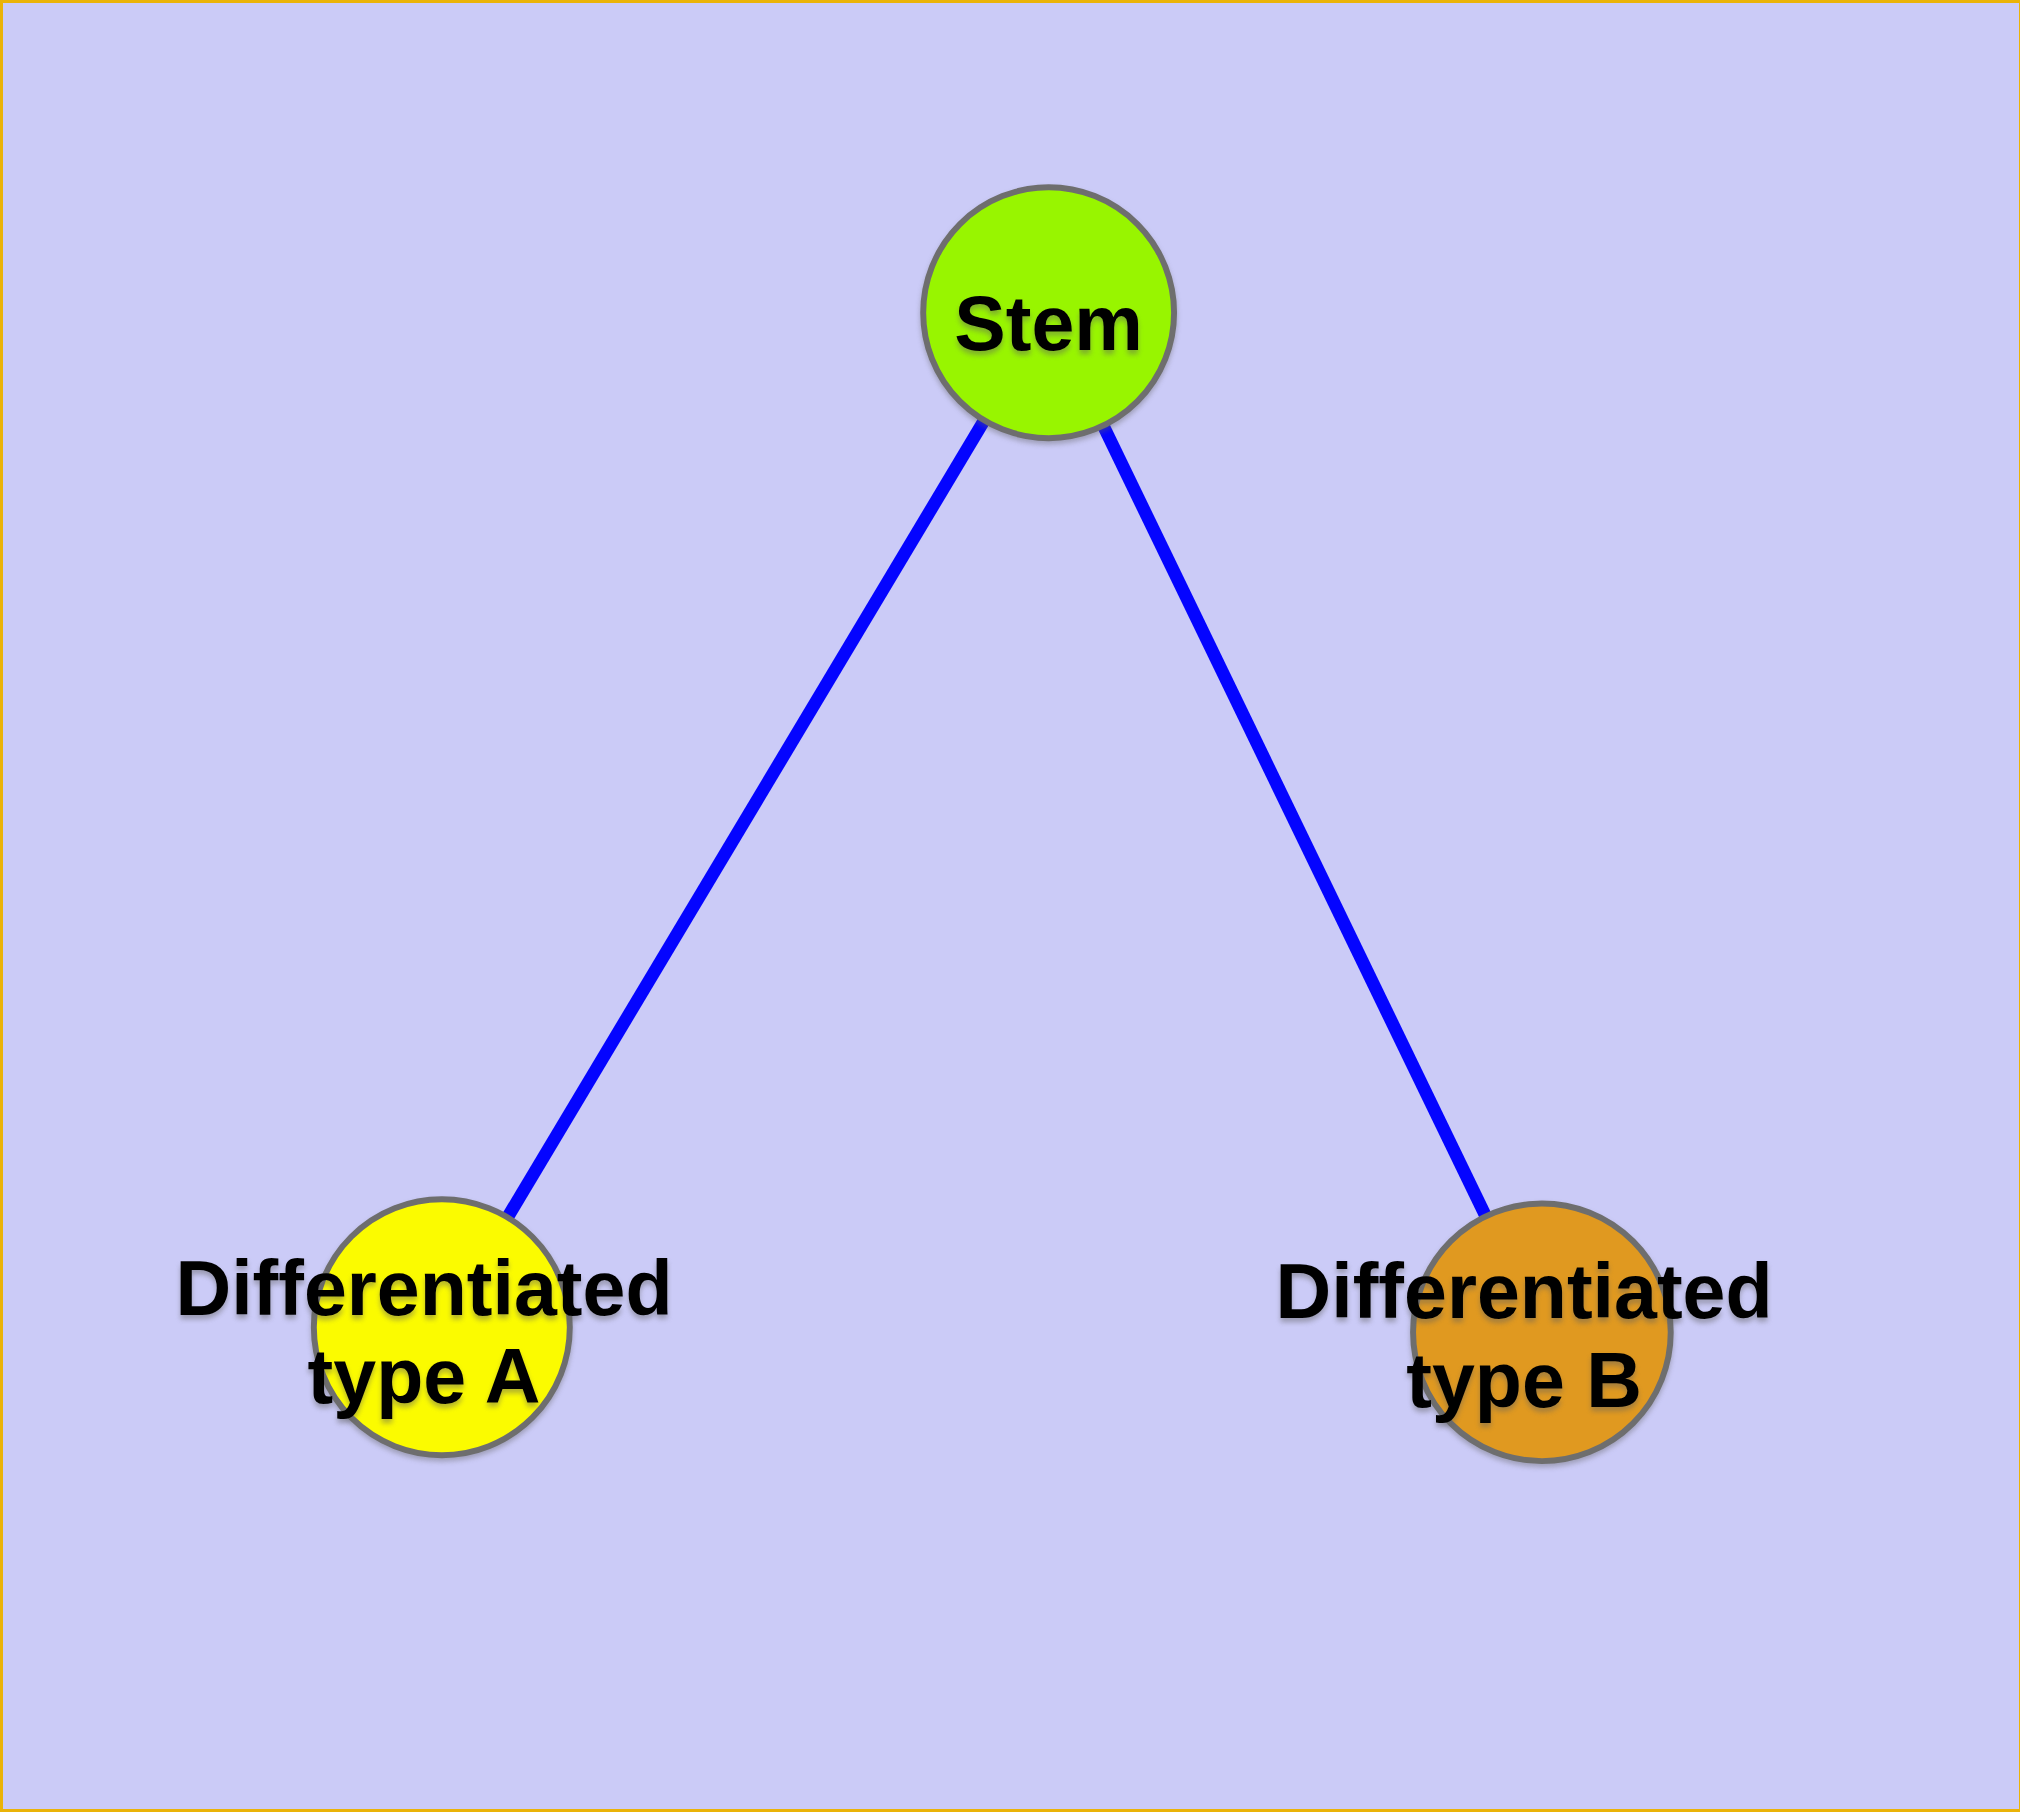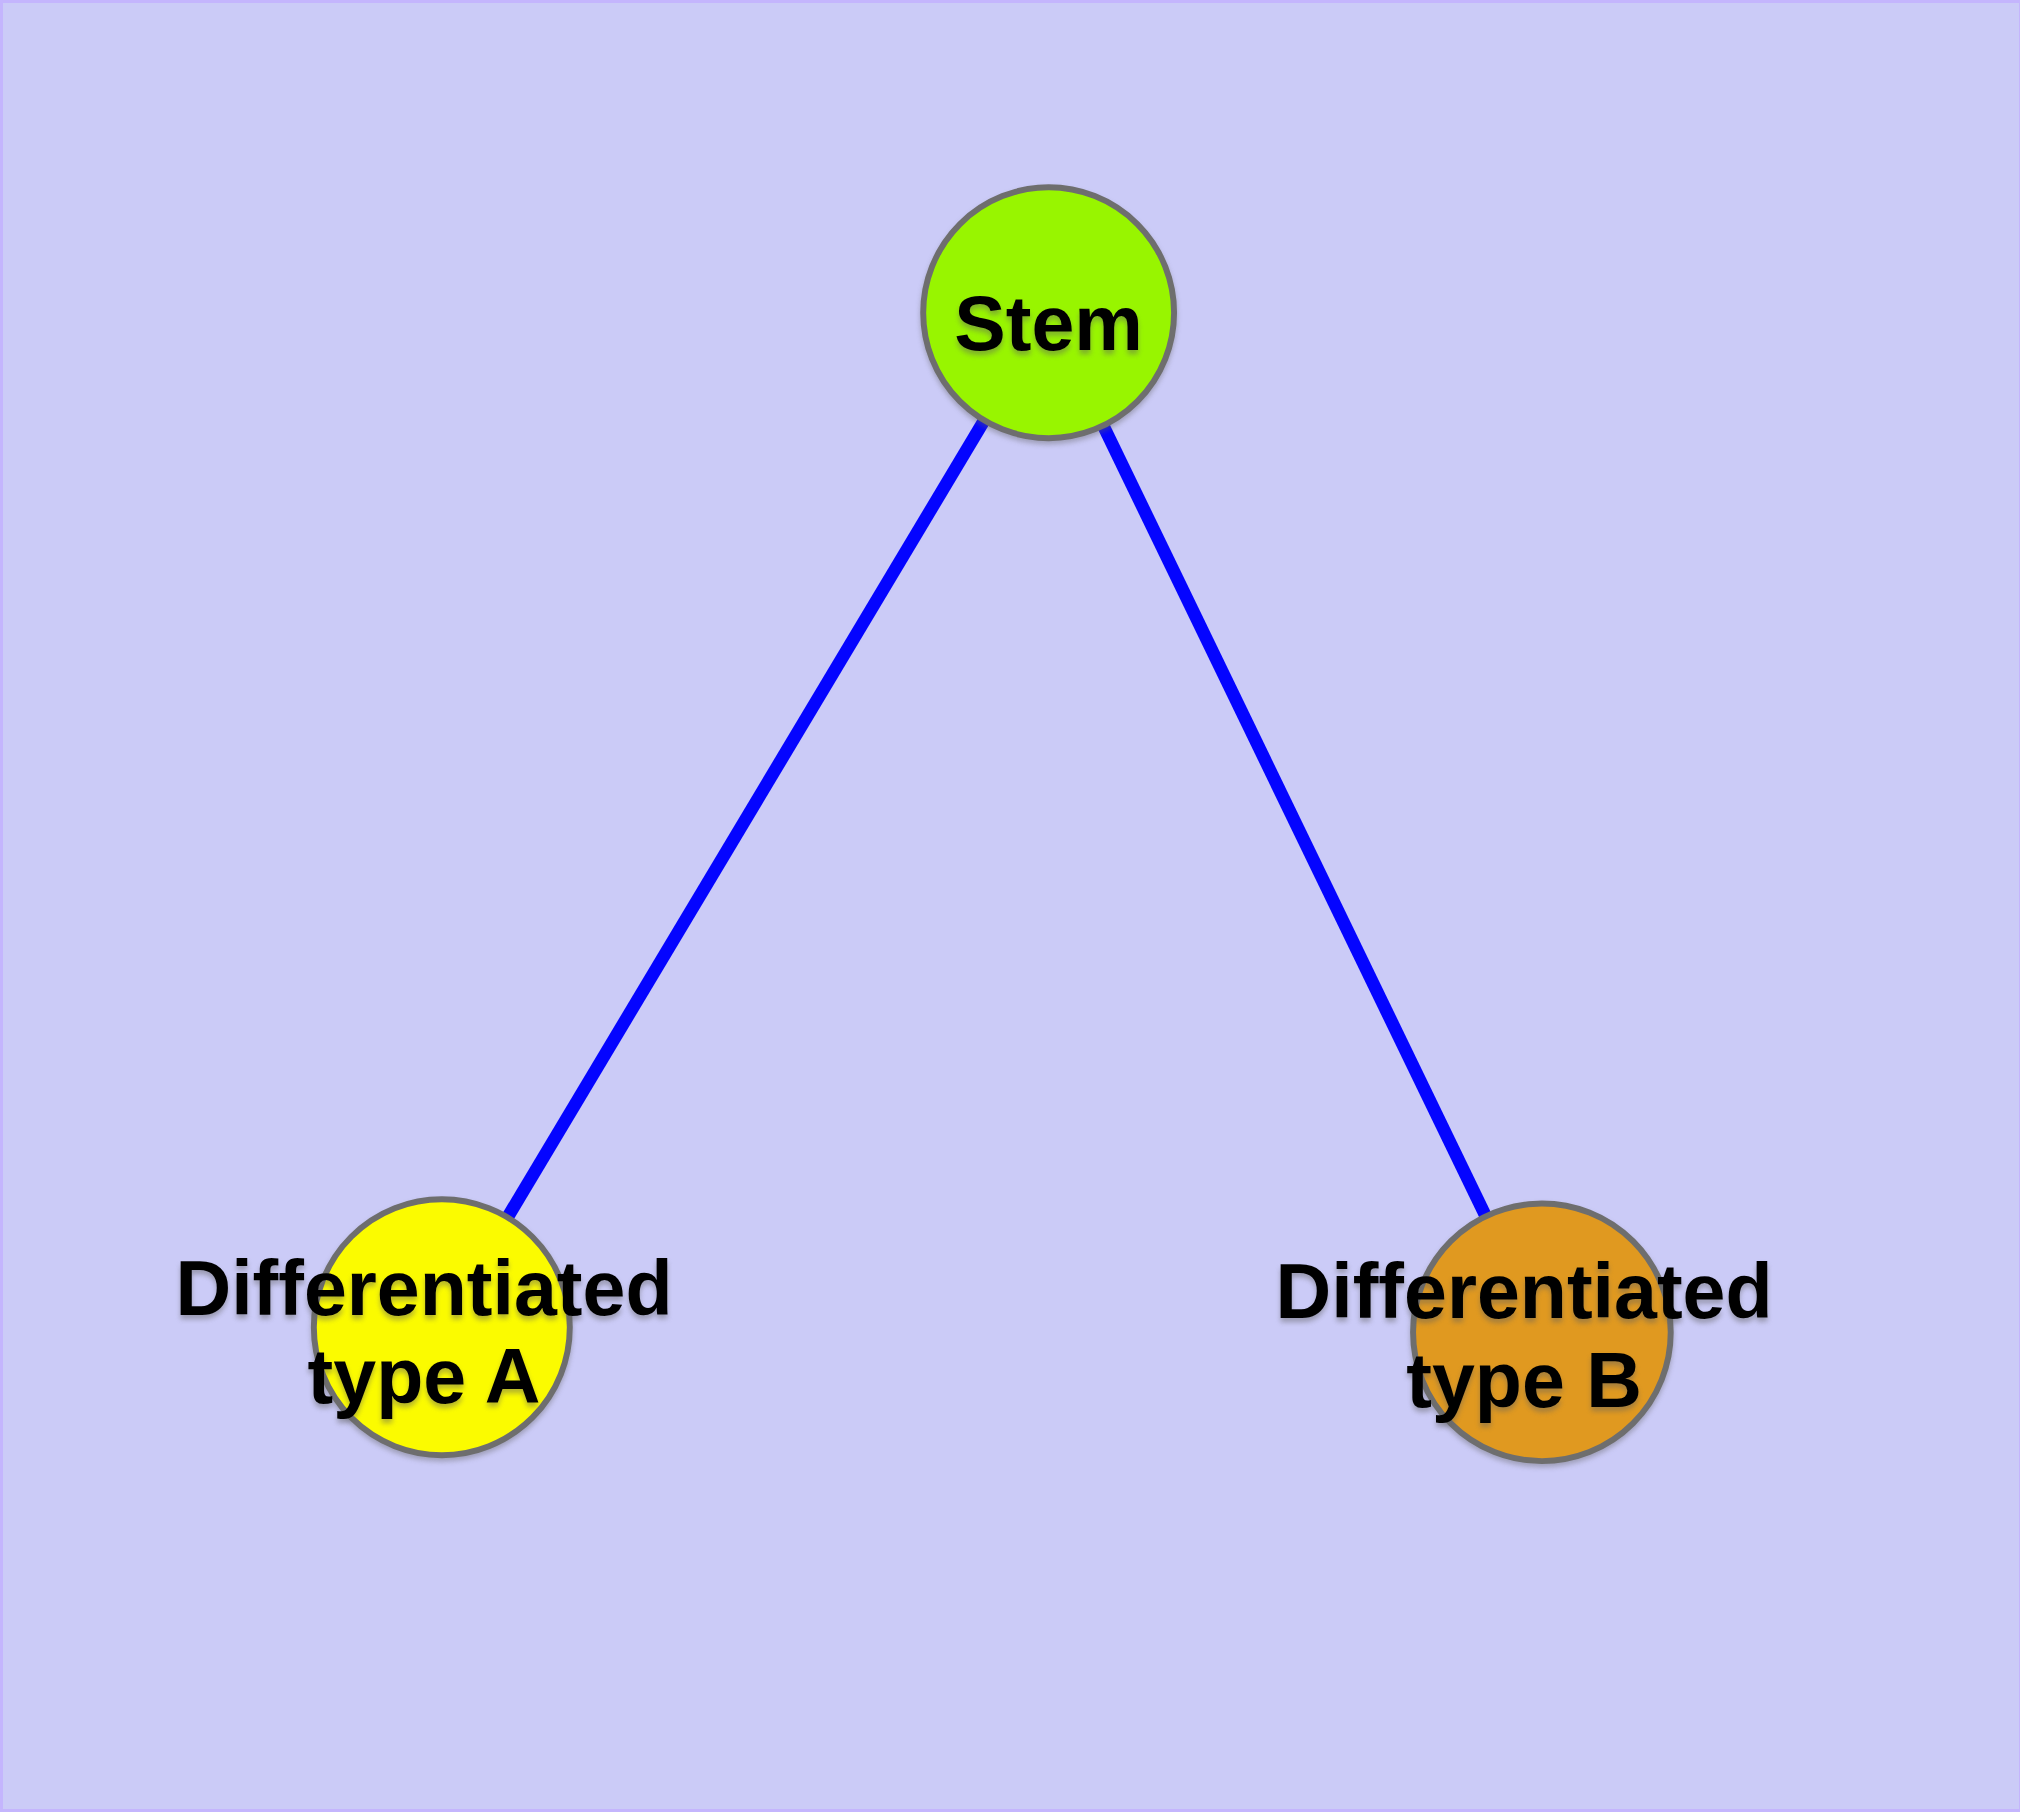--- a/index.html
+++ b/index.html
@@ -4,21 +4,21 @@
 <style>
   html, body {
     margin: 0;
     padding: 0;
     background: #ffffff;
   }
   .canvas {
     position: relative;
     width: 2021px;
     height: 1812px;
-    background: #c4b5fd;
+    background: #eab308;
     overflow: hidden;
     font-family: "Liberation Sans", sans-serif;
   }
   .plot-area {
     position: absolute;
     left: 2.5px;
     top: 2.5px;
     right: 1.7px;
     bottom: 3.4px;
     background: #cbcbf7;

